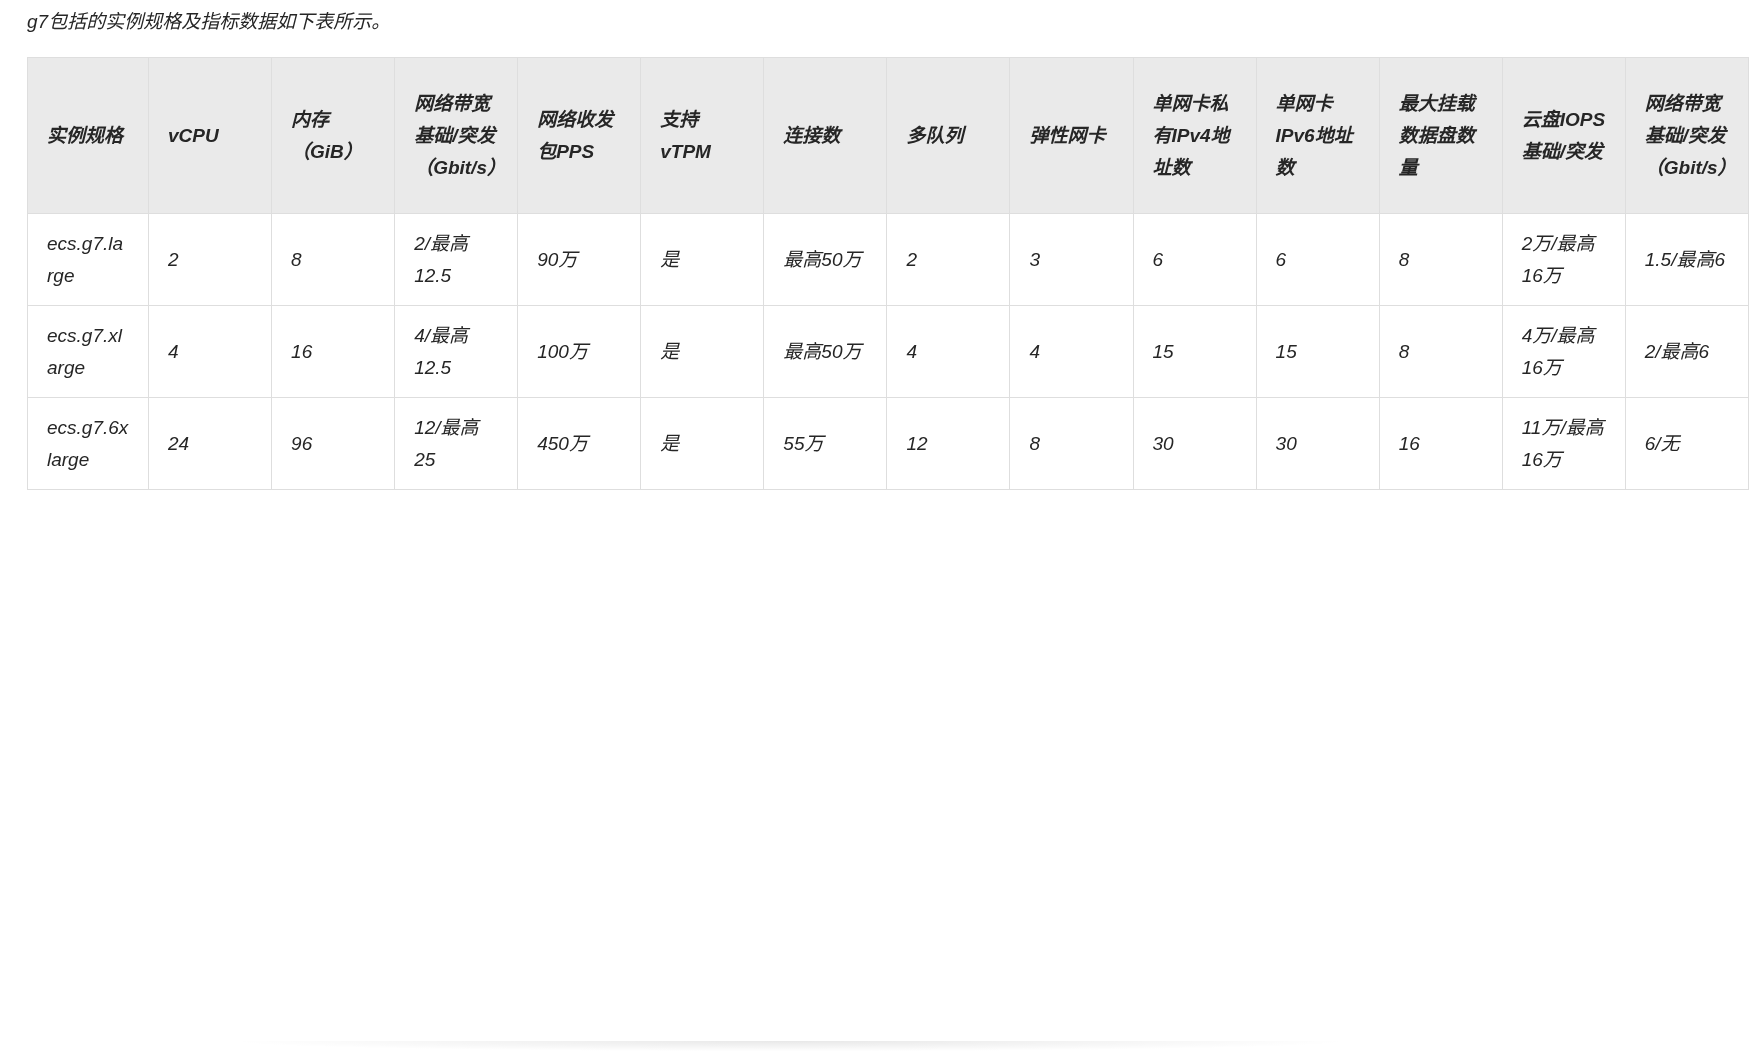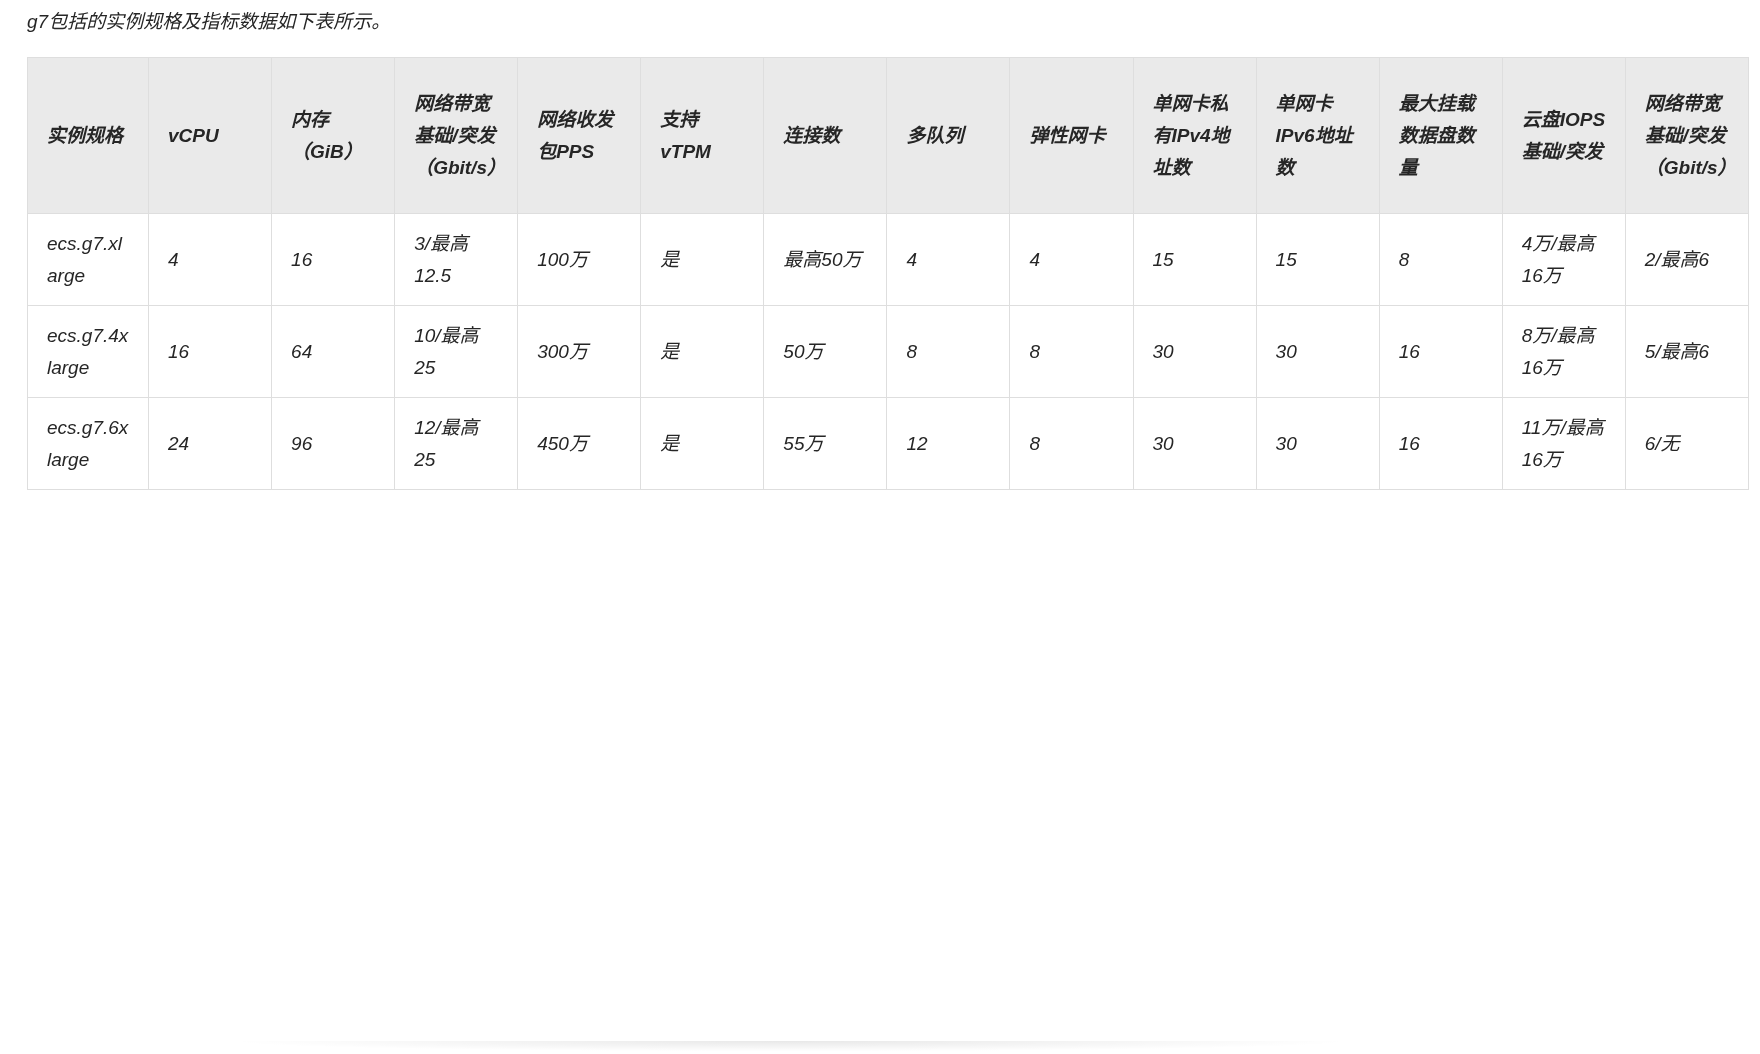--- a/index.html
+++ b/index.html
@@ -105,50 +105,50 @@
             <th>弹性网卡</th>
             <th>单网卡私有IPv4地址数</th>
             <th>单网卡IPv6地址数</th>
             <th>最大挂载数据盘数量</th>
             <th>云盘IOPS基础/突发</th>
             <th>网络带宽基础/突发（Gbit/s）</th>
           </tr>
       </thead>
       <tbody>
           <tr>
+            <td class="col-0">ecs.g7.large</td>
+            <td class="col-1">2</td>
+            <td class="col-2">8</td>
+            <td class="col-3">2/最高12.5</td>
+            <td class="col-4">90万</td>
+            <td class="col-5">是</td>
+            <td class="col-6">最高50万</td>
+            <td class="col-7">2</td>
+            <td class="col-8">3</td>
+            <td class="col-9">6</td>
+            <td class="col-10">6</td>
+            <td class="col-11">8</td>
+            <td class="col-12">2万/最高16万</td>
+            <td class="col-13">1.5/最高6</td>
+          </tr>
+          <tr>
             <td class="col-0">ecs.g7.xlarge</td>
             <td class="col-1">4</td>
             <td class="col-2">16</td>
-            <td class="col-3">3/最高12.5</td>
+            <td class="col-3">4/最高12.5</td>
             <td class="col-4">100万</td>
             <td class="col-5">是</td>
             <td class="col-6">最高50万</td>
             <td class="col-7">4</td>
             <td class="col-8">4</td>
             <td class="col-9">15</td>
             <td class="col-10">15</td>
             <td class="col-11">8</td>
             <td class="col-12">4万/最高16万</td>
             <td class="col-13">2/最高6</td>
-          </tr>
-          <tr>
-            <td class="col-0">ecs.g7.4xlarge</td>
-            <td class="col-1">16</td>
-            <td class="col-2">64</td>
-            <td class="col-3">10/最高25</td>
-            <td class="col-4">300万</td>
-            <td class="col-5">是</td>
-            <td class="col-6">50万</td>
-            <td class="col-7">8</td>
-            <td class="col-8">8</td>
-            <td class="col-9">30</td>
-            <td class="col-10">30</td>
-            <td class="col-11">16</td>
-            <td class="col-12">8万/最高16万</td>
-            <td class="col-13">5/最高6</td>
           </tr>
           <tr>
             <td class="col-0">ecs.g7.6xlarge</td>
             <td class="col-1">24</td>
             <td class="col-2">96</td>
             <td class="col-3">12/最高25</td>
             <td class="col-4">450万</td>
             <td class="col-5">是</td>
             <td class="col-6">55万</td>
             <td class="col-7">12</td>

